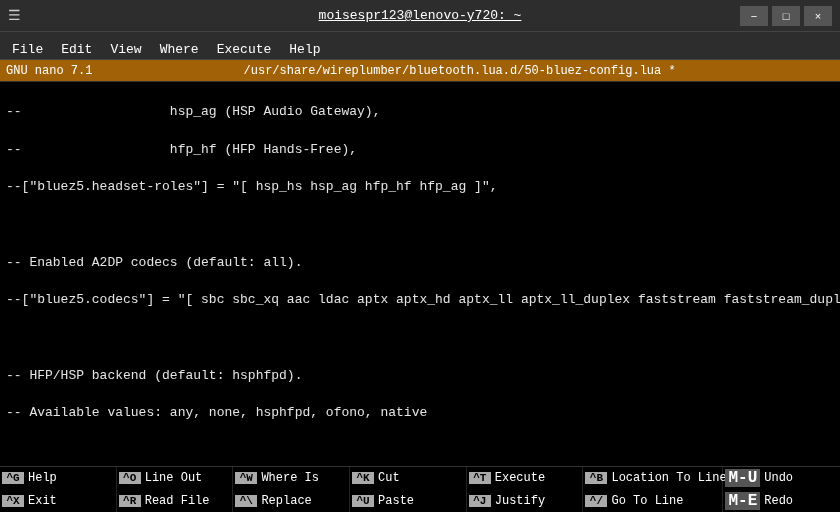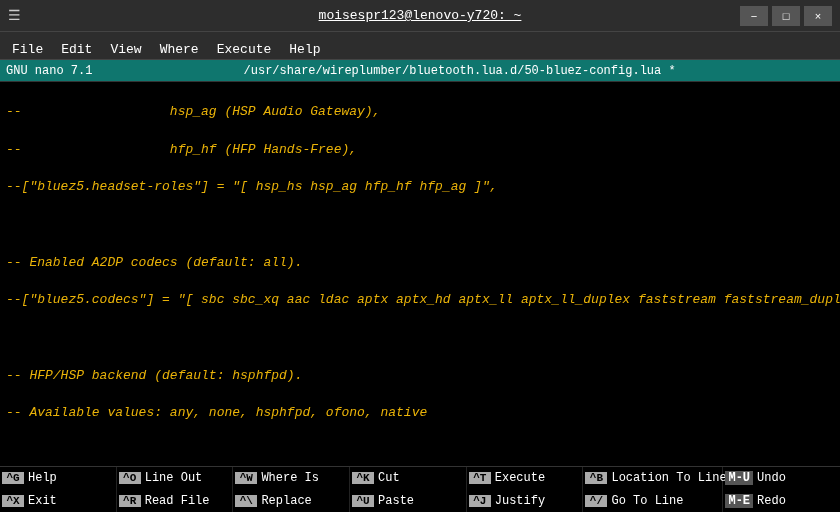--- a/index.html
+++ b/index.html
@@ -70,21 +70,21 @@
     }
     .menu-item {
       padding: 2px 8px;
       color: #fff;
       font-size: 13px;
       cursor: pointer;
     }
 
     
     #nano-statusbar-top {
-      background: #0f766e;
+      background: #a16207;
       height: 22px;
       display: flex;
       align-items: center;
       justify-content: space-between;
       padding: 0 6px;
       border-bottom: 1px solid #333;
       color: #fff;
       font-size: 12px;
     }
 
@@ -94,21 +94,21 @@
       color: #fff;
       padding: 2px 6px;
       height: calc(512px - 32px - 28px - 22px - 46px);
       overflow: hidden;
       font-size: 13px;
       line-height: 1.45;
       white-space: pre;
     }
 
     .line { display: block; }
-    .line-comment { color: #eab308; font-style: italic; }
+    .line-comment { color: #e5e5e5; }
 
     
     #shortcuts {
       background: #000;
       height: 46px;
       display: flex;
       border-top: 1px solid #333;
     }
     .shortcut-col {
       display: flex;
@@ -136,21 +136,21 @@
       white-space: nowrap;
     }
     .shortcut-label {
       color: #fff;
       font-size: 12px;
       white-space: nowrap;
     }
     .shortcut-key-dark {
       background-color: #555;
       color: #fff;
-      font-size: 12px;
+      font-size: 16px;
       padding: 0 3px;
       margin-right: 4px;
       min-width: 22px;
       text-align: center;
       font-weight: bold;
       white-space: nowrap;
     }
   </style>
 </head>
 <body>

